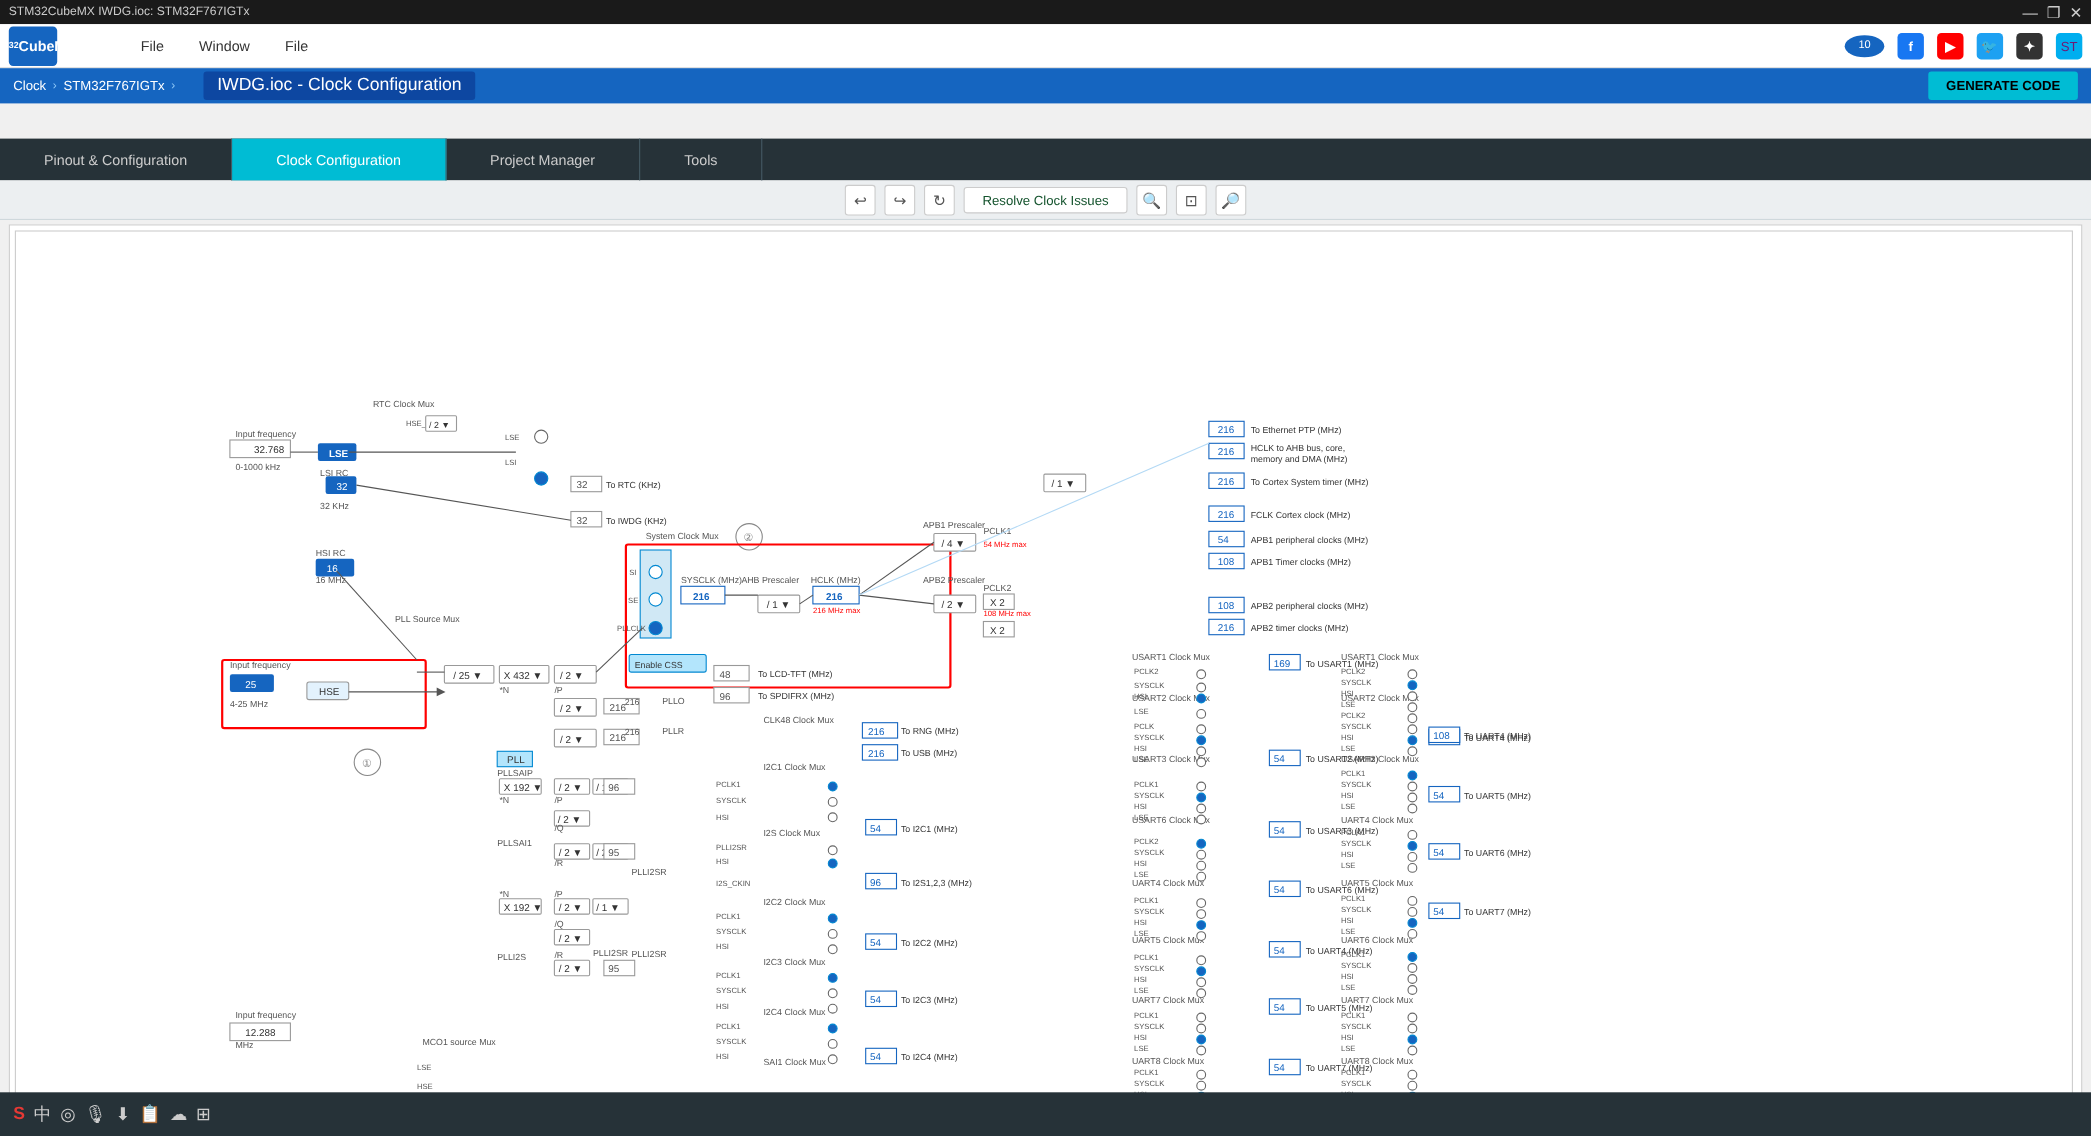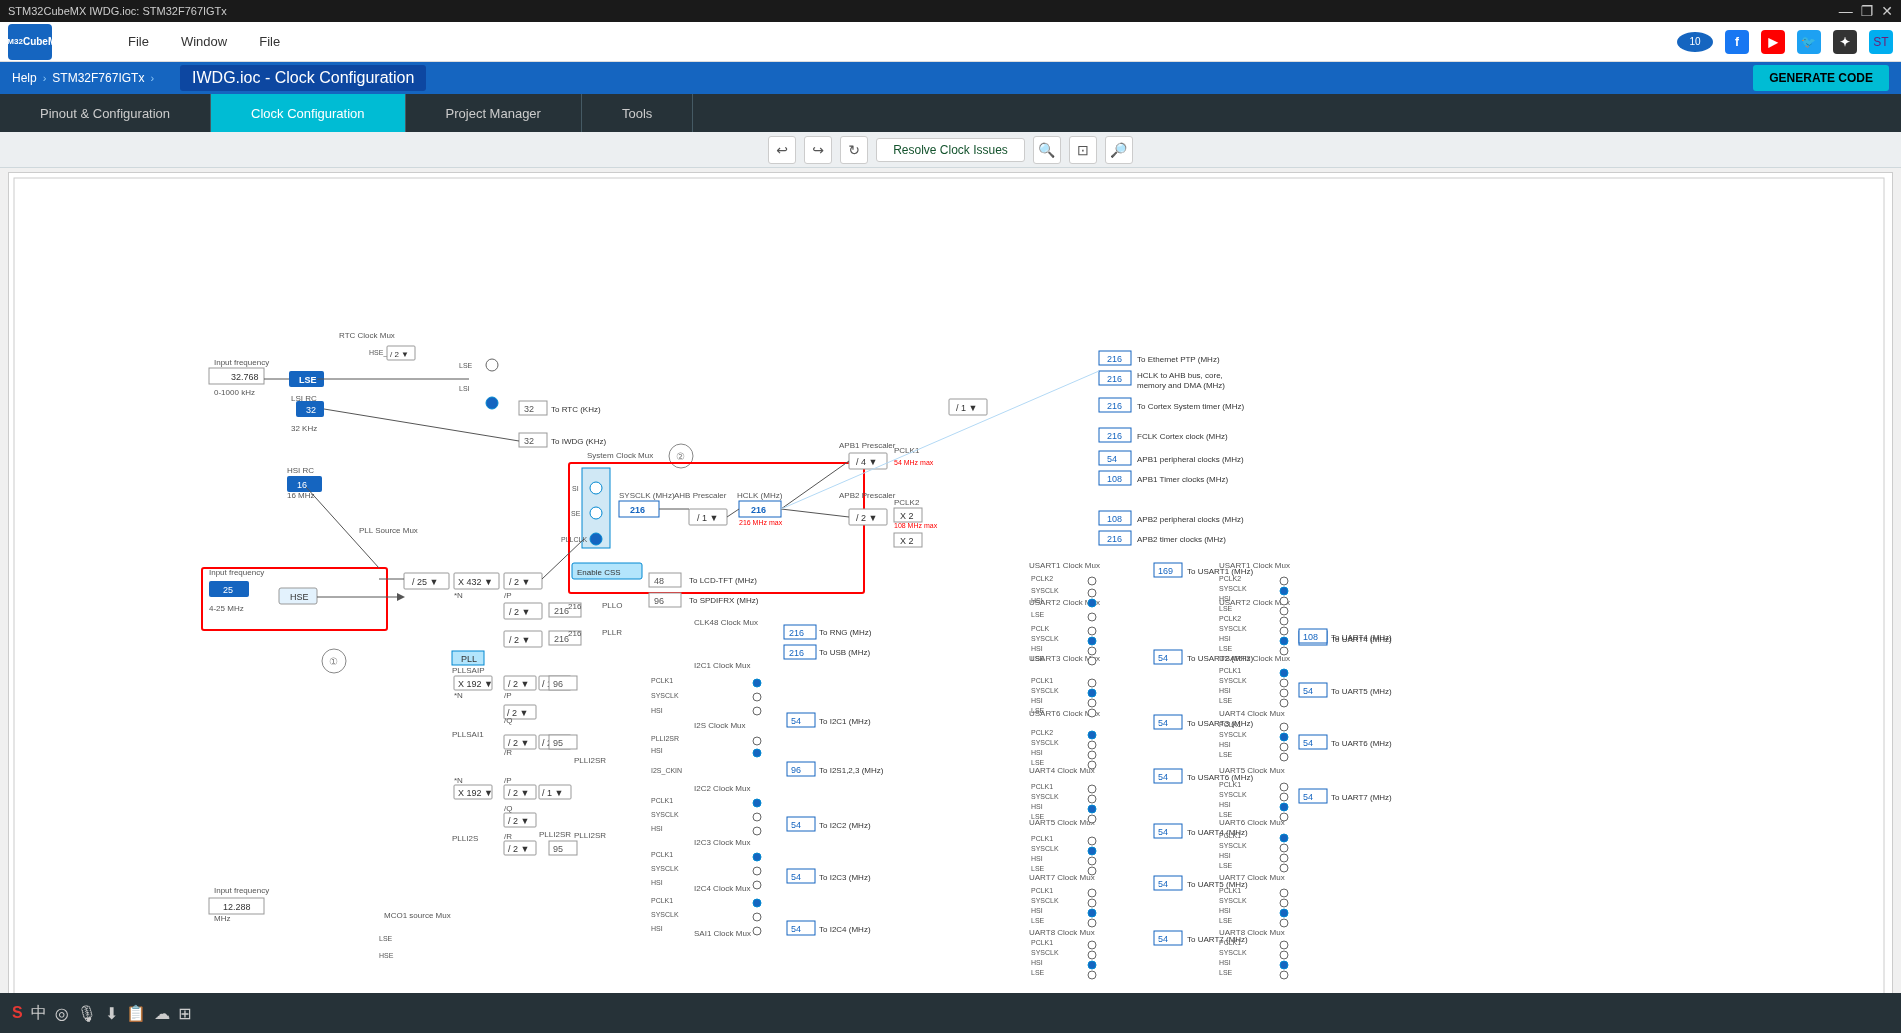--- a/index.html
+++ b/index.html
@@ -63,20 +63,21 @@
       cursor: pointer;
       border-radius: 3px;
     }
 
     
     #tabs {
       height: 38px;
       background: #263238;
       display: flex;
       align-items: stretch;
+      margin-top: 32px;
     }
     .tab {
       display: flex;
       align-items: center;
       padding: 0 40px;
       color: #ccc;
       cursor: pointer;
       font-size: 13px;
       border-right: 1px solid #455a64;
     }
@@ -161,38 +162,38 @@
     <span>—</span>
     <span>❐</span>
     <span>✕</span>
   </div>
 </div>
 
 <div id="menubar">
   <div id="logo">
     <div id="logo-icon">
       <span style="font-size:8px;font-weight:bold;">STM32</span>
-      <span style="font-size:10px;">CubeMX</span>
+      <span style="font-size:13px;">CubeMX</span>
     </div>
   </div>
   <span class="menu-item">File</span>
   <span class="menu-item">Window</span>
   <span class="menu-item">File</span>
   <div id="menubar-right">
     <div class="notif-badge">10</div>
     <div class="social-icon fb-icon">f</div>
     <div class="social-icon yt-icon">▶</div>
     <div class="social-icon tw-icon">🐦</div>
     <div class="social-icon net-icon">✦</div>
     <div class="social-icon st-icon">ST</div>
   </div>
 </div>
 
 <div id="breadcrumb">
-  <span class="crumb">Help</span>
+  <span class="crumb">Clock</span>
   <span class="crumb-sep">›</span>
   <span class="crumb">STM32F767IGTx</span>
   <span class="crumb-sep">›</span>
   <span class="crumb-active">IWDG.ioc - Clock Configuration</span>
   <button id="gen-code-btn">GENERATE CODE</button>
 </div>
 
 <div id="tabs">
   <div class="tab">
     <span>Pinout &amp; Configuration</span>

